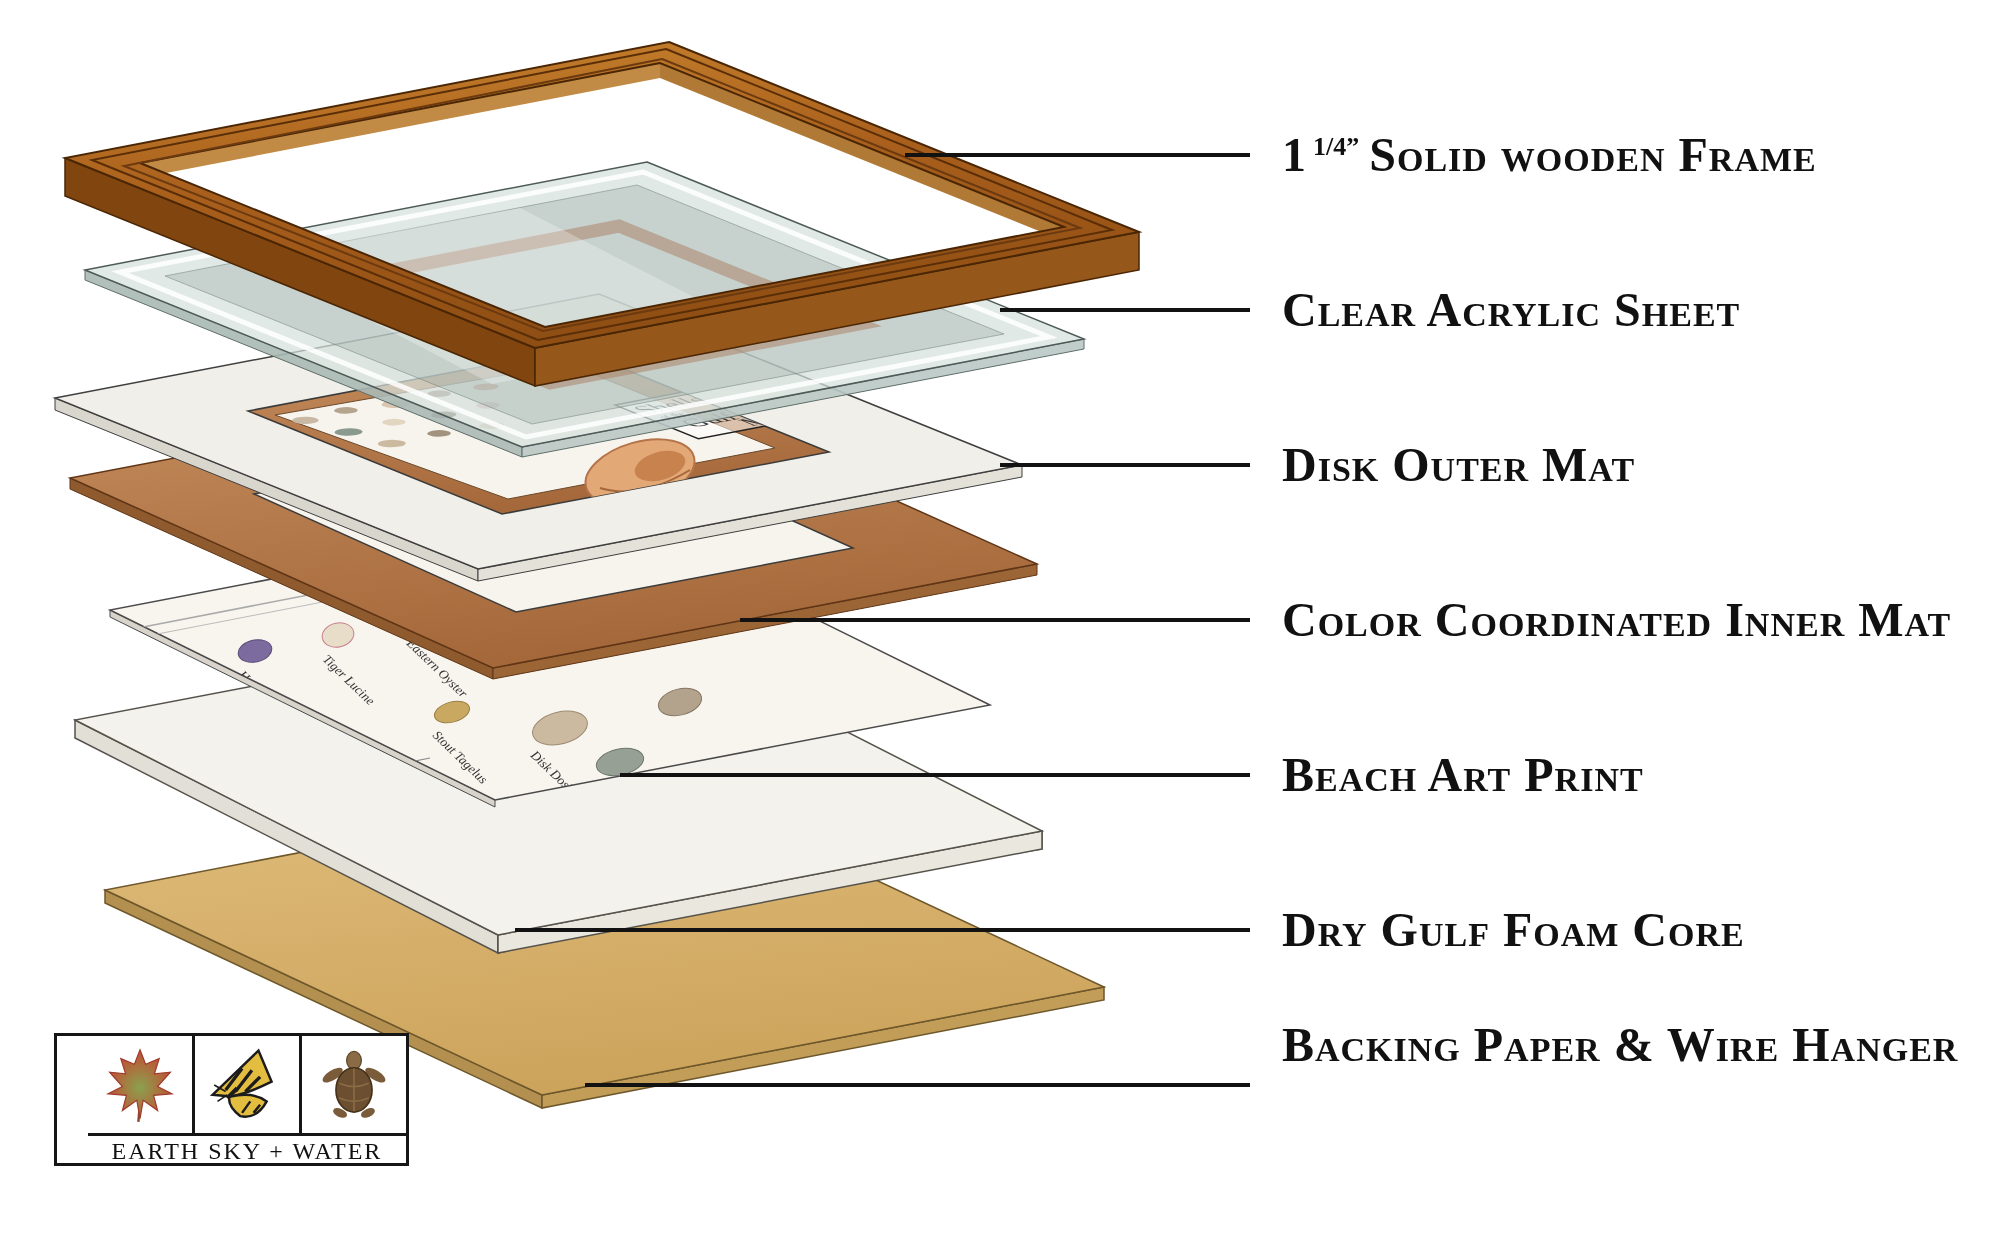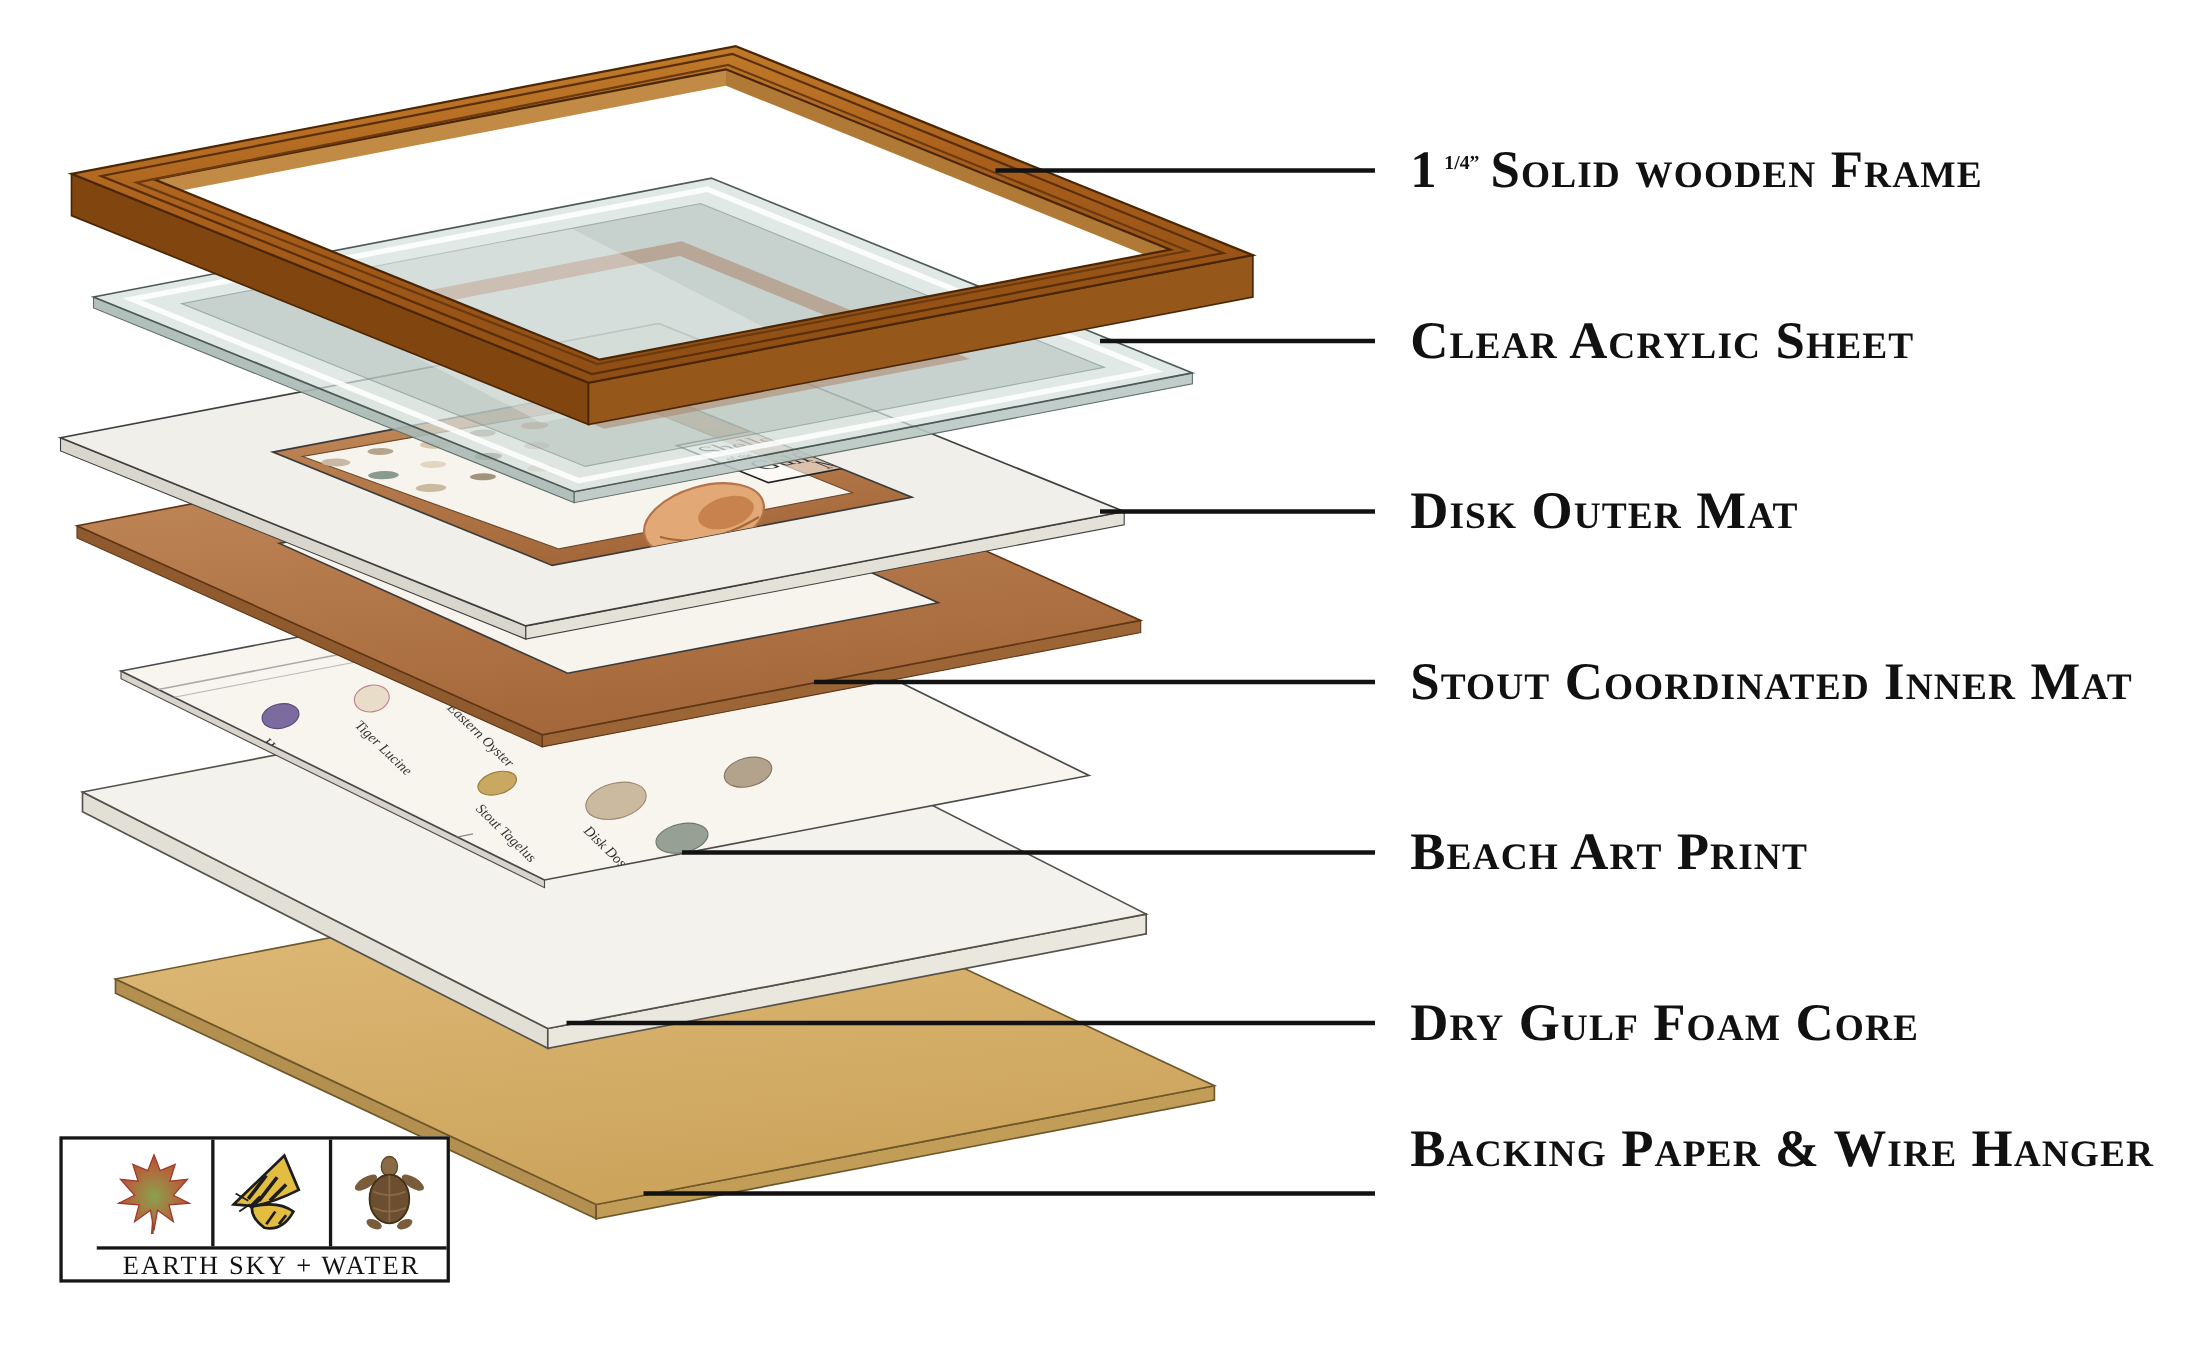--- a/index.html
+++ b/index.html
@@ -2,21 +2,21 @@
 <html><head>
 <meta charset="utf-8">
 <style>
   html,body{margin:0;padding:0;background:#ffffff;}
   .stage{position:relative;width:2000px;height:1243px;background:#ffffff;overflow:hidden;
          font-family:"Liberation Serif", serif;}
   .diagram-svg{position:absolute;left:0;top:0;}
   .layer-label{position:absolute;left:1282px;color:#111111;font-size:48px;font-weight:700;
                font-variant:small-caps;letter-spacing:1px;white-space:nowrap;line-height:1.2;}
   .lab-pre{font-variant:normal;}
-  .lab-sup{font-size:18px;vertical-align:16px;letter-spacing:0;}
+  .lab-sup{font-size:26px;vertical-align:16px;letter-spacing:0;}
   .lab-sup:not(:empty){margin:0 10px 0 6px;}
   .brand{position:absolute;left:54px;top:1033px;width:355px;height:133px;border:3px solid #161616;
          background:#ffffff;box-sizing:border-box;padding-left:31px;}
   .brand-cells{display:flex;height:97px;}
   .brand-cell{flex:1;border-right:3px solid #161616;display:flex;align-items:center;justify-content:center;}
   .brand-cell:last-child{border-right:none;}
   .brand-band{height:30px;border-top:3px solid #161616;display:flex;align-items:center;justify-content:center;
               font-size:24px;letter-spacing:2px;color:#111;font-weight:500;}
 </style>
 </head>
@@ -188,21 +188,21 @@
 <div class="layer-label" style="top:126px">
   <span class="lab-pre">1</span><span class="lab-sup">1/4”</span><span>Solid wooden Frame</span>
 </div>
 <div class="layer-label" style="top:281px">
   <span>Clear Acrylic Sheet</span>
 </div>
 <div class="layer-label" style="top:436px">
   <span>Disk Outer Mat</span>
 </div>
 <div class="layer-label" style="top:591px">
-  <span>Stout Coordinated Inner Mat</span>
+  <span>Color Coordinated Inner Mat</span>
 </div>
 <div class="layer-label" style="top:746px">
   <span>Beach Art Print</span>
 </div>
 <div class="layer-label" style="top:901px">
   <span>Dry Gulf Foam Core</span>
 </div>
 <div class="layer-label" style="top:1016px">
   <span>Backing Paper &amp; Wire Hanger</span>
 </div>

